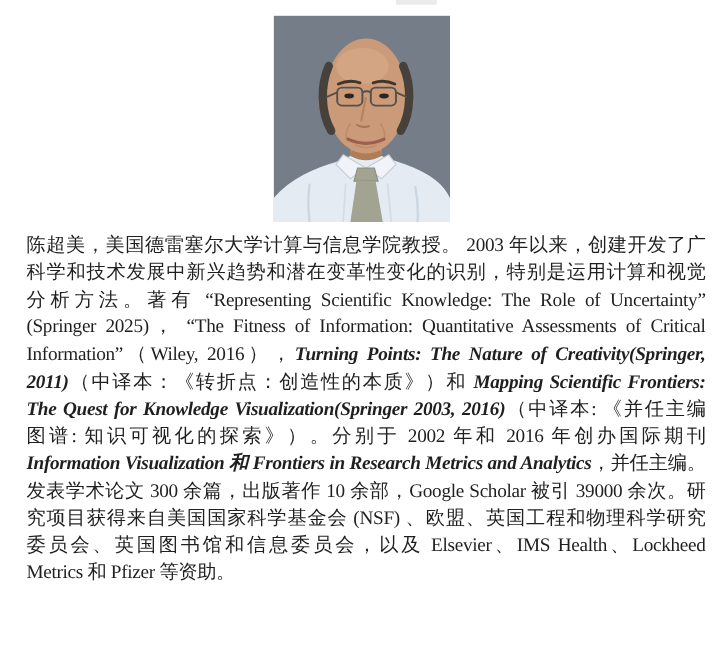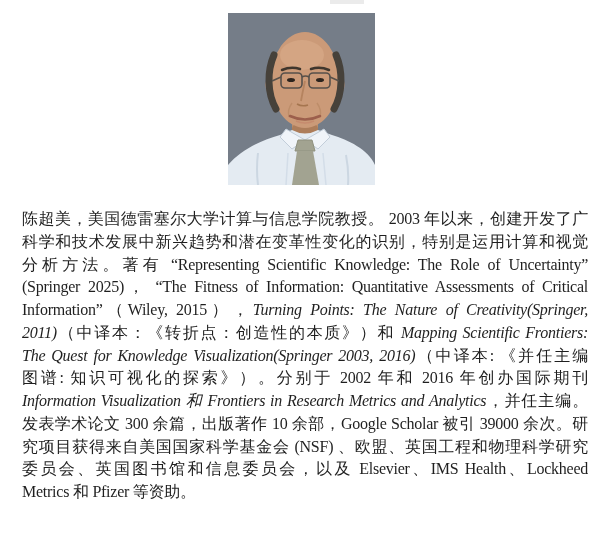--- a/index.html
+++ b/index.html
@@ -1,25 +1,25 @@
 <!DOCTYPE html>
 <html><head>
 <meta charset="utf-8">
 <style>
   html,body{margin:0;padding:0;background:#ffffff;}
   .page{position:relative;width:600px;height:549px;background:#ffffff;overflow:hidden;
         font-family:"Liberation Serif","DejaVu Serif",serif;}
   .artifact{position:absolute;left:330px;top:0;width:34px;height:4px;background:#ebebeb;}
   .photo{position:absolute;left:228px;top:13px;width:147px;height:172px;}
   .photo svg{display:block;}
-  .bio{position:absolute;left:22px;top:208px;width:566px;color:#1f1f1f;
+  .bio{position:absolute;left:22px;top:194px;width:566px;color:#1f1f1f;
        font-size:16px;line-height:22.75px;letter-spacing:-0.25px;}
   .line{text-align:justify;text-align-last:justify;height:22.75px;overflow:hidden;}
   .line.last{text-align-last:left;}
-  .it{font-style:italic;}
+  .it{font-style:italic;font-weight:bold;}
 </style>
 </head>
 <body>
 
 <div class="page">
 
   <div class="artifact"></div>
 
   <div class="photo">
     <svg width="147" height="172" viewBox="0 0 147 172" xmlns="http://www.w3.org/2000/svg">
@@ -72,21 +72,21 @@
       <path d="M70,127 L84,127 L87,138 L67,138 Z" stroke="#8e907e" stroke-width="1" fill="#a2a391"></path>
       <path d="M69,138 L85,138 L91,172 L64,172 Z" fill="#a2a391"></path>
     </svg>
   </div>
 
   <div class="bio" style="color: rgb(31, 31, 31);">
       <div class="line"><span>陈超美，美国德雷塞尔大学计算与信息学院教授。 2003 年以来，创建开发了广</span></div>
       <div class="line"><span>科学和技术发展中新兴趋势和潜在变革性变化的识别，特别是运用计算和视觉</span></div>
       <div class="line"><span>分析方法。著有 “Representing Scientific Knowledge: The Role of Uncertainty”</span></div>
       <div class="line"><span>(Springer 2025)， “The Fitness of Information: Quantitative Assessments of Critical</span></div>
-      <div class="line"><span>Information”（Wiley, 2015），</span><span class="it">Turning Points: The Nature of Creativity(Springer,</span></div>
+      <div class="line"><span>Information”（Wiley, 2016），</span><span class="it">Turning Points: The Nature of Creativity(Springer,</span></div>
       <div class="line"><span class="it">2011)</span><span>（中译本：《转折点：创造性的本质》）和 </span><span class="it">Mapping Scientific Frontiers:</span></div>
       <div class="line"><span class="it">The Quest for Knowledge Visualization(Springer 2003, 2016)</span><span>（中译本: 《并任主编</span></div>
       <div class="line"><span>图谱: 知识可视化的探索》）。分别于 2002 年和 2016 年创办国际期刊</span></div>
       <div class="line"><span class="it">Information Visualization 和 Frontiers in Research Metrics and Analytics</span><span>，并任主编。</span></div>
       <div class="line"><span>发表学术论文 300 余篇，出版著作 10 余部，Google Scholar 被引 39000 余次。研</span></div>
       <div class="line"><span>究项目获得来自美国国家科学基金会 (NSF) 、欧盟、英国工程和物理科学研究</span></div>
       <div class="line"><span>委员会、英国图书馆和信息委员会，以及 Elsevier、IMS Health、Lockheed</span></div>
       <div class="line last"><span>Metrics 和 Pfizer 等资助。</span></div>
     </div>
 

